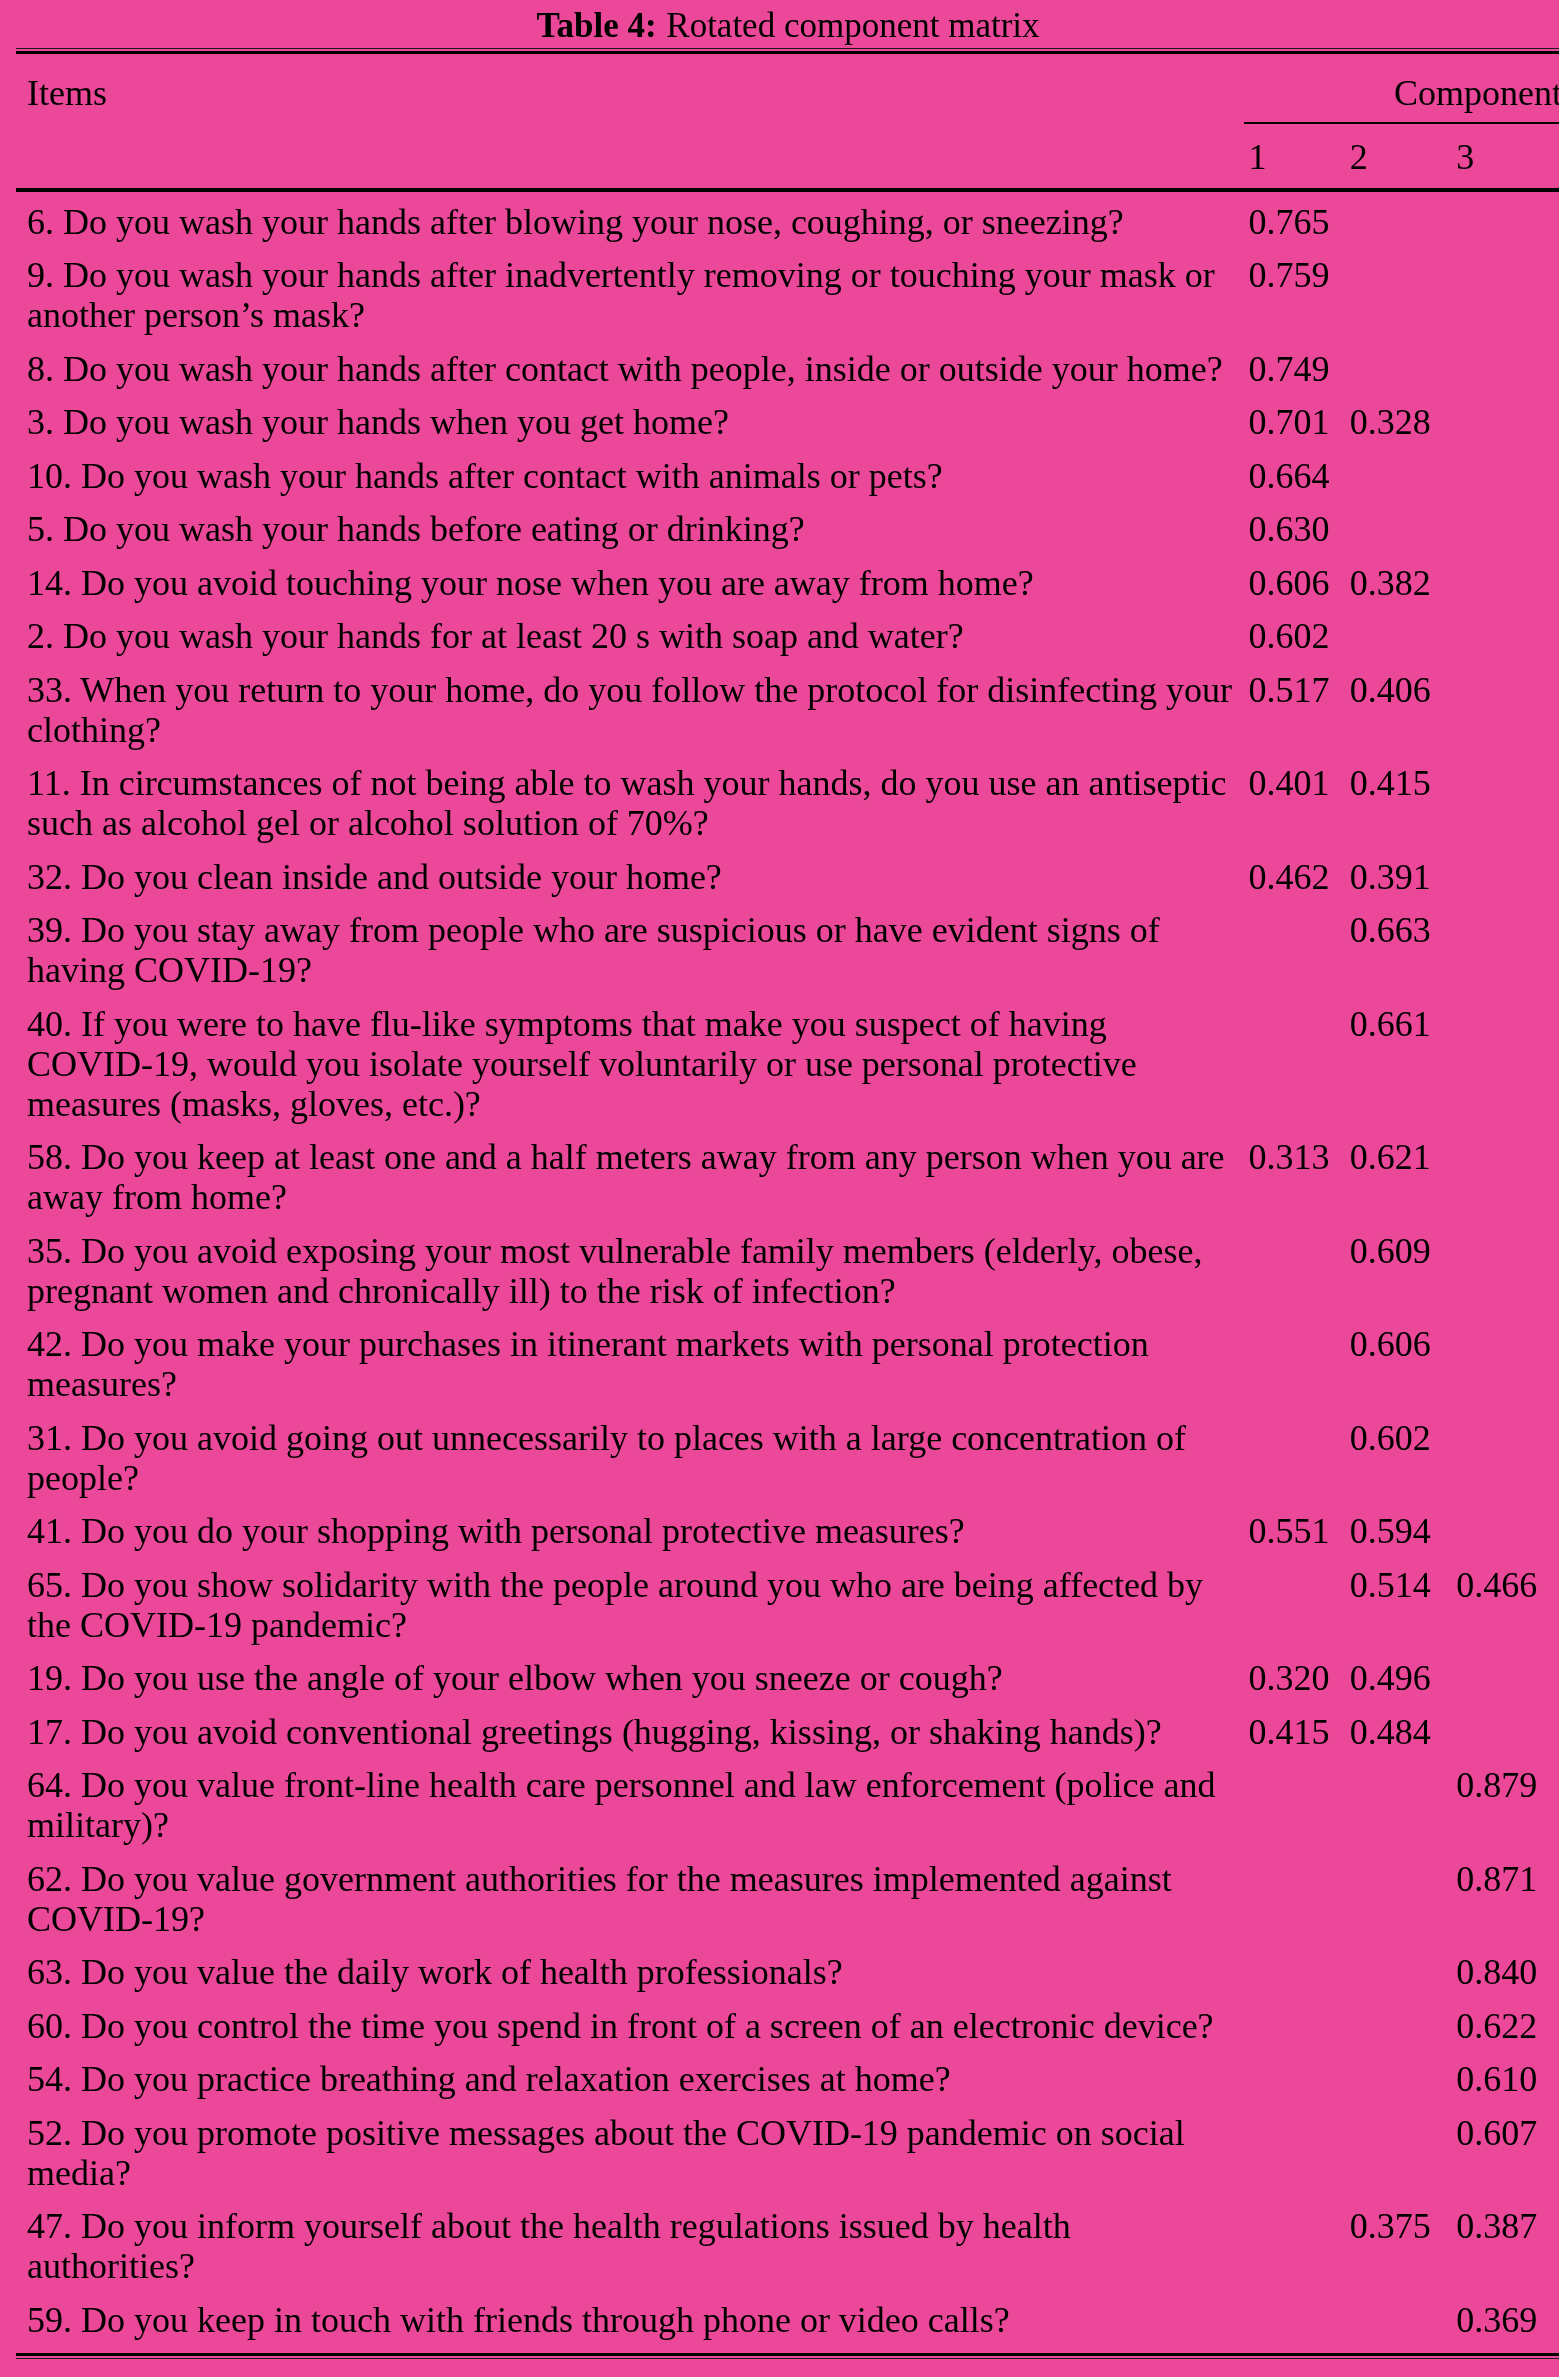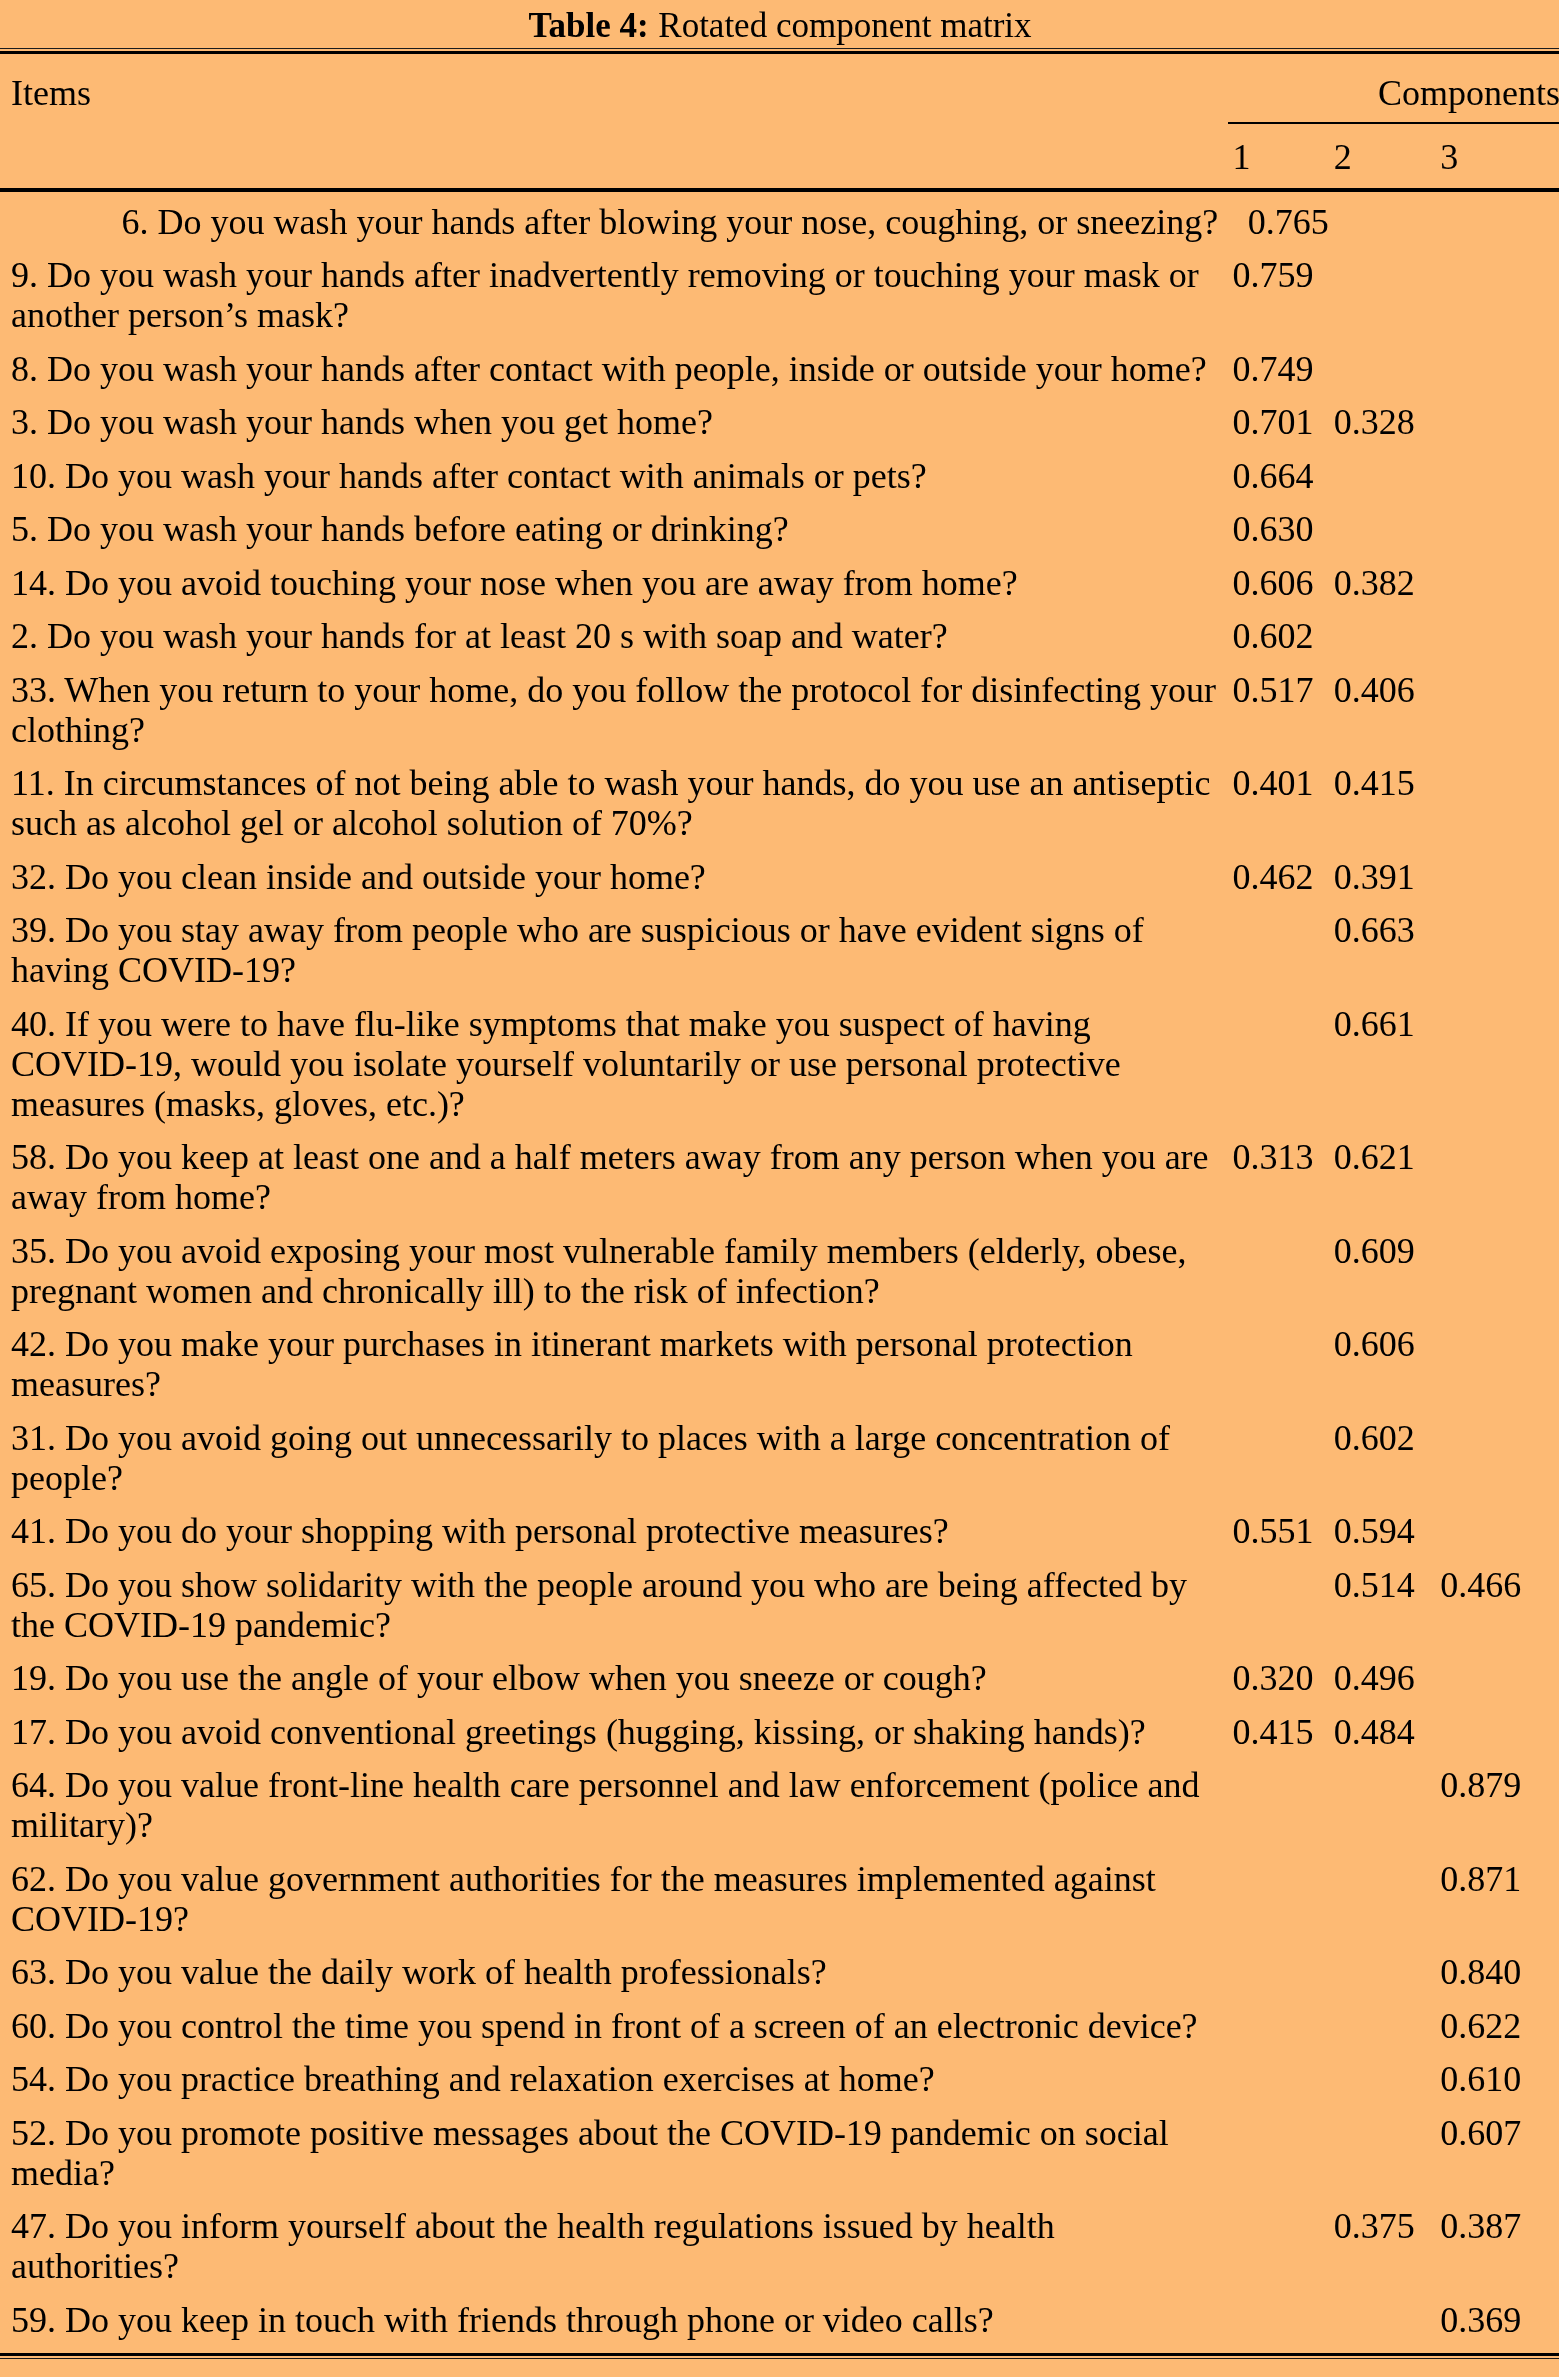--- a/index.html
+++ b/index.html
@@ -12,21 +12,22 @@
     width: 1560px;
     height: 2377px;
     overflow: hidden;
     color: #000000;
     font-family: "Liberation Serif", "DejaVu Serif", serif;
   }
   .page {
     position: relative;
     width: 1560px;
     height: 2377px;
-    background: #fdba74;
+    background: #ec4899;
+    padding-left: 16px;
   }
   .table-title {
     text-align: center;
     font-size: 35px;
     line-height: 41px;
     padding-top: 4.8px;
     height: 48px;
     white-space: nowrap;
   }
   .title-label {
@@ -80,21 +81,21 @@
   thead { border-bottom: 4px solid #000000; }
   tbody td {
     padding-bottom: 13.5px;
   }
   tbody td.item {
     padding-left: 11px;
     padding-right: 9.6px;
   }
   tbody td.num { padding-left: 4.8px; }
   tbody td.num.n3 { padding-left: 6.4px; }
-  tbody tr:first-child td { padding-top: 9.6px; text-align: right; }
+  tbody tr:first-child td { padding-top: 9.6px; }
 </style>
 </head>
 <body>
 
 <div class="page">
 
   <div class="table-title">
     <span class="title-label">Table 4:</span><span>Rotated component matrix</span>
   </div>
 

